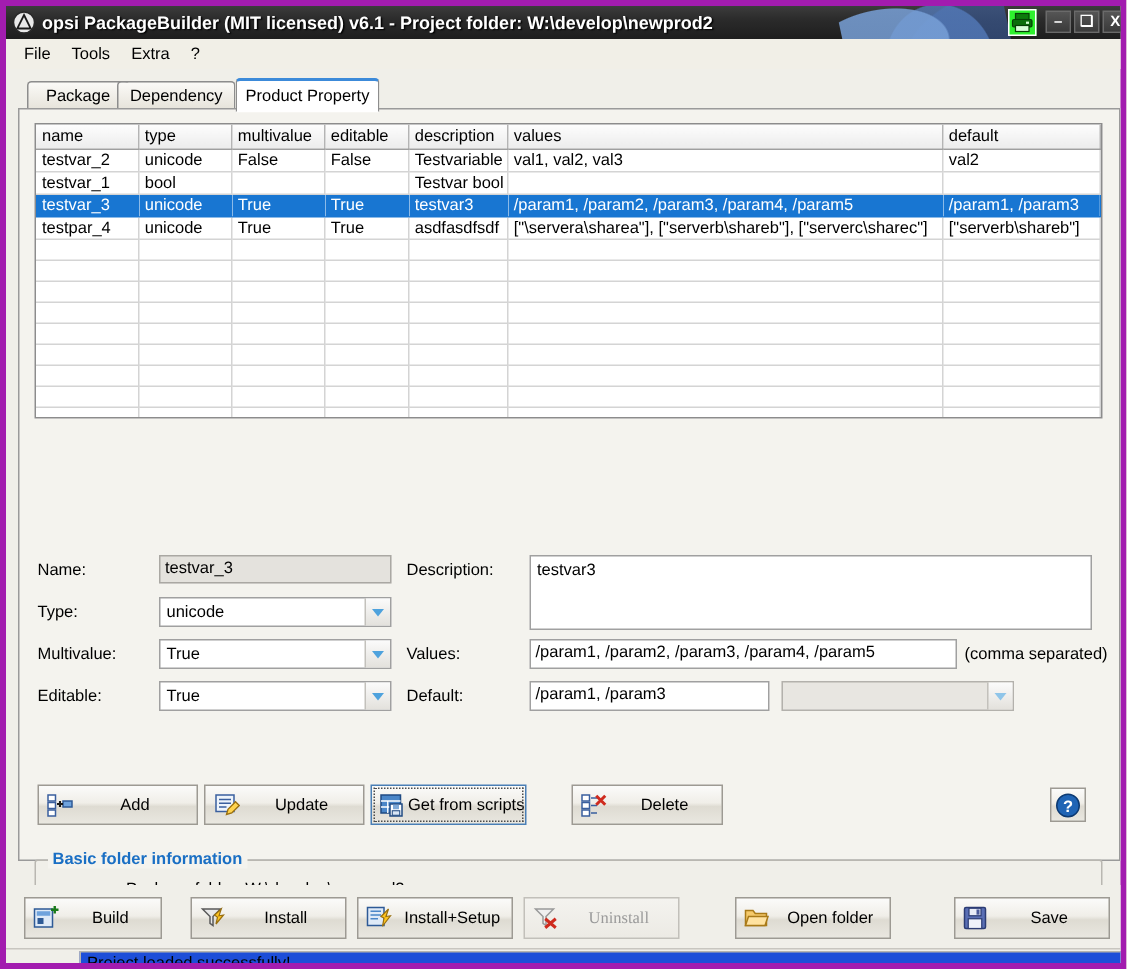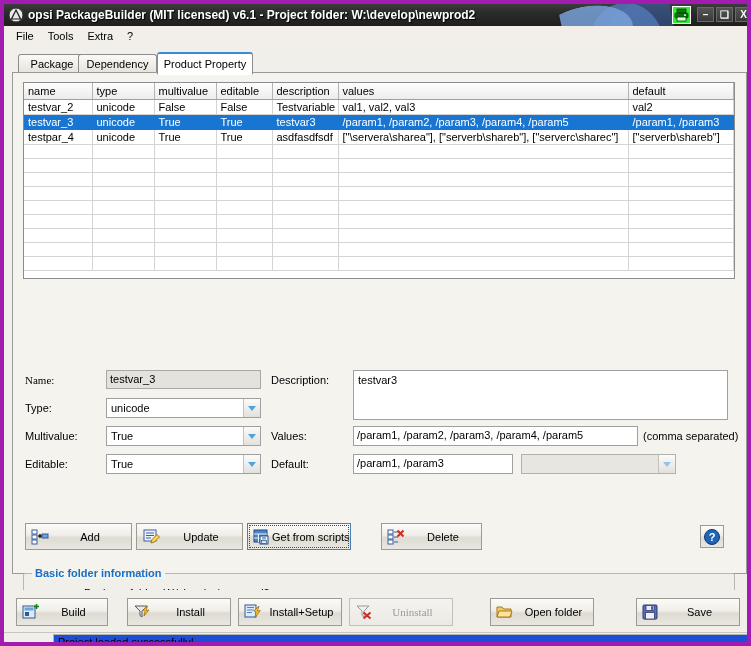--- a/index.html
+++ b/index.html
@@ -294,20 +294,29 @@
         <tbody id="grid-body">
             <tr>
               <td>testvar_2</td>
               <td>unicode</td>
               <td>False</td>
               <td>False</td>
               <td>Testvariable</td>
               <td>val1, val2, val3</td>
               <td>val2</td>
             </tr>
+            <tr>
+              <td>testvar_1</td>
+              <td>bool</td>
+              <td></td>
+              <td></td>
+              <td>Testvar bool</td>
+              <td></td>
+              <td></td>
+            </tr>
             <tr class="selected">
               <td>testvar_3</td>
               <td>unicode</td>
               <td>True</td>
               <td>True</td>
               <td>testvar3</td>
               <td>/param1, /param2, /param3, /param4, /param5</td>
               <td>/param1, /param3</td>
             </tr>
             <tr>
@@ -397,21 +406,21 @@
               <td></td>
               <td></td>
               <td></td>
               <td></td>
               <td></td>
             </tr>
           </tbody>
       </table>
     </div>
 
-    <div class="formlabel" style="left:12px;top:301px;font-family:Liberation Serif, serif;">Name:</div>
+    <div class="formlabel" style="left:12px;top:301px;">Name:</div>
     <div class="formlabel" style="left:12px;top:329px;">Type:</div>
     <div class="formlabel" style="left:12px;top:357px;">Multivalue:</div>
     <div class="formlabel" style="left:12px;top:385px;">Editable:</div>
 
     <div class="tbox readonly" style="left:93px;top:297px;width:155px;height:19px;">testvar_3</div>
 
     <div class="combo" style="left:93px;top:325px;width:155px;height:20px;">
       <div class="cval">unicode</div>
       <div class="carrow">
           <div class="arrow-d"></div>

